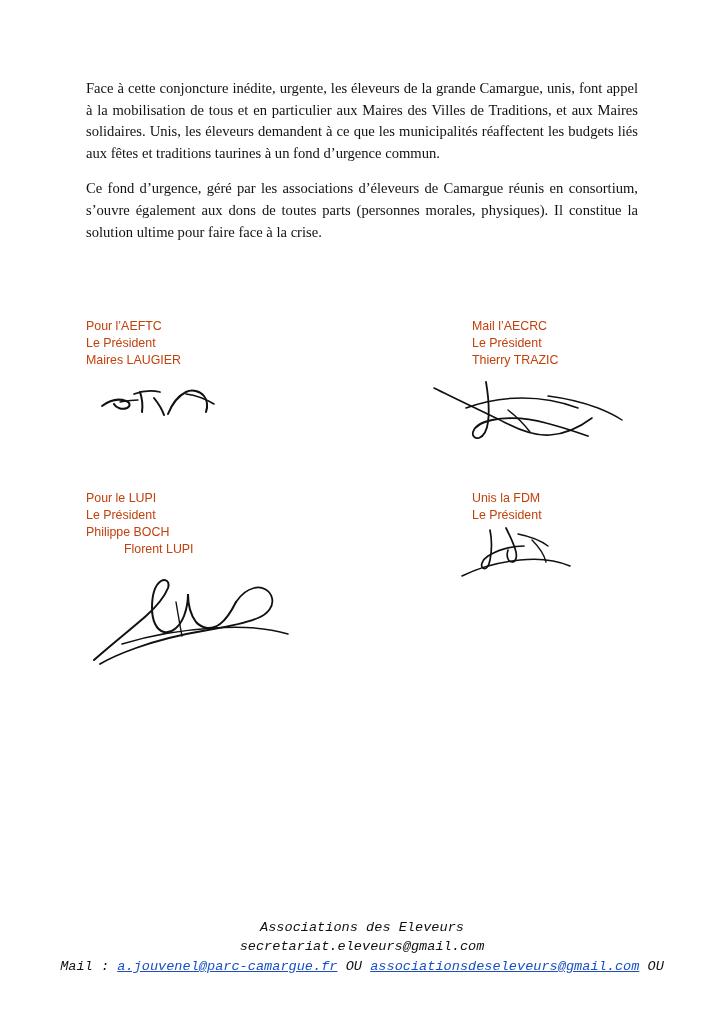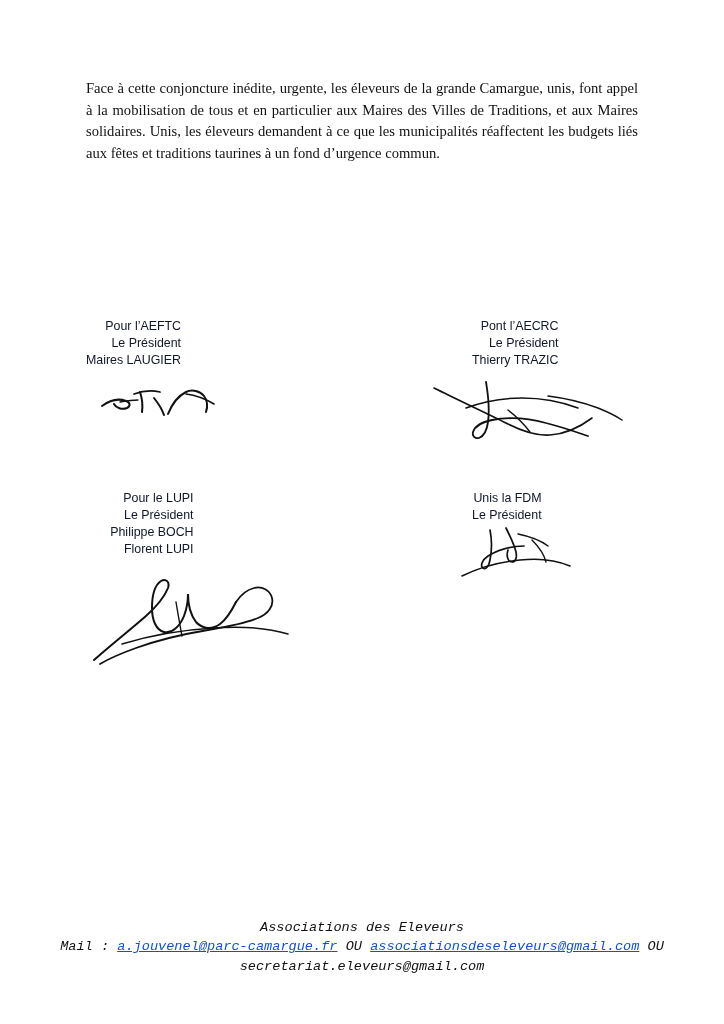--- a/index.html
+++ b/index.html
@@ -40,23 +40,22 @@
     text-align: justify;
   }
   .para:last-child { margin-bottom: 0; }
 
   
   .sig-block {
     position: absolute;
     font-family: "Liberation Sans", sans-serif;
     font-size: 12.4px;
     line-height: 17px;
-    color: #0f172a;
+    color: #c2410c;
     white-space: nowrap;
-    text-align: right;
   }
   .sig-block .line { display: block; }
   .sig-block .line.indent { padding-left: 38px; }
 
   .sig-aeftc  { left: 86px;  top: 318px; }
   .sig-aecrc  { left: 472px; top: 318px; }
   .sig-lgrb   { left: 86px;  top: 490px; }
   .sig-fdm    { left: 472px; top: 490px; }
 
   
@@ -90,30 +89,31 @@
   }
   .footer .plain { color: #111111; }
 </style>
 </head>
 <body>
 
 <div class="page">
 
   <div class="body-text">
     <p class="para">Face à cette conjoncture inédite, urgente, les éleveurs de la grande Camargue, unis, font appel à la mobilisation de tous et en particulier aux Maires des Villes de Traditions, et aux Maires solidaires. Unis, les éleveurs demandent à ce que les municipalités réaffectent les budgets liés aux fêtes et traditions taurines à un fond d’urgence commun.</p>
+    <p class="para">Ce fond d’urgence, géré par les associations d’éleveurs de Camargue réunis en consortium, s’ouvre également aux dons de toutes parts (personnes morales, physiques). Il constitue la solution ultime pour faire face à la crise.</p>
   </div>
 
   <div class="sig-block sig-aeftc">
     <span class="line">Pour l’AEFTC</span>
     <span class="line">Le Président</span>
     <span class="line">Maires LAUGIER</span>
   </div>
 
   <div class="sig-block sig-aecrc">
-    <span class="line">Pont l’AECRC</span>
+    <span class="line">Mail l’AECRC</span>
     <span class="line">Le Président</span>
     <span class="line">Thierry TRAZIC</span>
   </div>
 
   <div class="sig-block sig-lgrb">
     <span class="line">Pour le LUPI</span>
     <span class="line">Le Président</span>
     <span class="line">Philippe BOCH</span>
     <span class="line indent">Florent LUPI</span>
   </div>
@@ -159,19 +159,19 @@
       <path d="M32 6 C34 16, 34 26, 32 36 C31 42, 28 46, 25 44 C22 42, 24 36, 30 32 C40 26, 54 22, 66 22" stroke="#111" stroke-width="1.7" stroke-linecap="round" fill="none"></path>
       <path d="M48 4 C52 12, 56 20, 58 28 C59 33, 58 38, 54 38 C50 38, 48 32, 50 26" stroke="#111" stroke-width="1.7" stroke-linecap="round" fill="none"></path>
       <path d="M60 10 C70 12, 82 16, 90 22" stroke="#111" stroke-width="1.5" stroke-linecap="round" fill="none"></path>
       <path d="M4 52 C20 44, 40 38, 62 36 C80 34, 98 36, 112 42" stroke="#111" stroke-width="1.5" stroke-linecap="round" fill="none"></path>
       <path d="M74 16 C80 22, 86 30, 88 38" stroke="#111" stroke-width="1.4" stroke-linecap="round" fill="none"></path>
     </svg>
   </div>
 
   <div class="footer">
     <span class="ln">Associations des Eleveurs</span>
+    <span class="ln">secretariat.eleveurs@gmail.com</span>
     <span class="ln">
       <span class="plain">Mail : </span><a class="mail-link" href="#">a.jouvenel@parc-camargue.fr</a><span class="plain"> OU </span><a class="mail-link" href="#">associationsdeseleveurs@gmail.com</a><span class="plain"> OU</span>
     </span>
-    <span class="ln">secretariat.eleveurs@gmail.com</span>
   </div>
 
 </div>
 
 </body></html>

